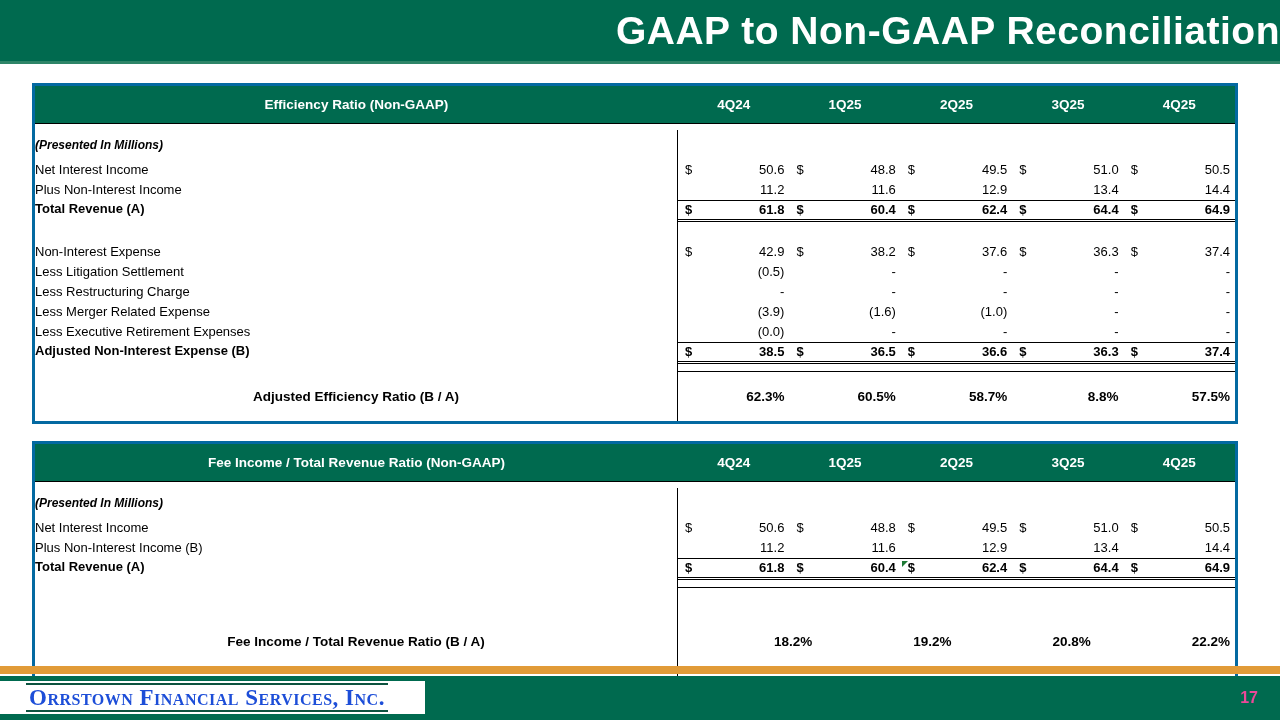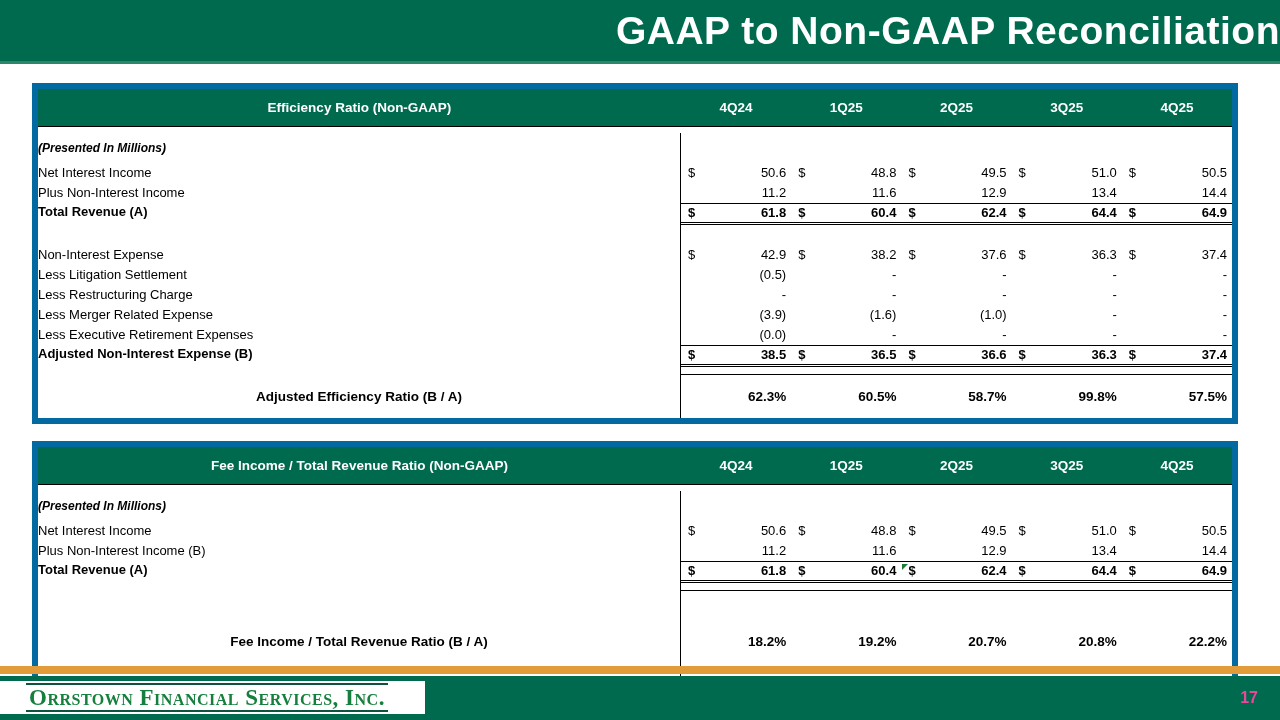--- a/index.html
+++ b/index.html
@@ -30,21 +30,21 @@
     font-size: 39px;
     font-weight: 700;
     letter-spacing: 0.5px;
   }
 
   
   .fin-table {
     position: absolute;
     left: 32px;
     width: 1206px;
-    border: 6px solid #0369a1;
+    border: 3px solid #0369a1;
     background: #ffffff;
     display: flex;
     flex-direction: column;
   }
   .fin-table.t1 { top: 83px;  height: 341px; }
   .fin-table.t2 { top: 441px; height: 257px; }
 
   .t-header {
     height: 38px;
     flex: 0 0 38px;
@@ -132,21 +132,21 @@
     background: #ffffff;
     display: flex;
     align-items: center;
     padding-left: 26px;
   }
   .logo-text {
     font-family: "Liberation Serif", serif;
     font-variant: small-caps;
     font-weight: 700;
     font-size: 23px;
-    color: #15803d;
+    color: #1d4ed8;
     letter-spacing: 0.5px;
     border-top: 2px solid #0d5340;
     border-bottom: 2px solid #0d5340;
     line-height: 25px;
     padding: 0 3px;
   }
   .page-number {
     position: absolute;
     right: 22px;
     top: 676px;
@@ -489,21 +489,21 @@
             <div class="cell">
               <span class="dollar"></span>
               <span class="val">60.5%</span>
             </div>
             <div class="cell">
               <span class="dollar"></span>
               <span class="val">58.7%</span>
             </div>
             <div class="cell">
               <span class="dollar"></span>
-              <span class="val">99.8%</span>
+              <span class="val">8.8%</span>
             </div>
             <div class="cell">
               <span class="dollar"></span>
               <span class="val">57.5%</span>
             </div>
           </div>
         </div>
       </div>
   </div>
 
@@ -651,24 +651,20 @@
             <div class="cell">
               <span class="dollar"></span>
               <span class="val">18.2%</span>
             </div>
             <div class="cell">
               <span class="dollar"></span>
               <span class="val">19.2%</span>
             </div>
             <div class="cell">
               <span class="dollar"></span>
-              <span class="val">20.7%</span>
-            </div>
-            <div class="cell">
-              <span class="dollar"></span>
               <span class="val">20.8%</span>
             </div>
             <div class="cell">
               <span class="dollar"></span>
               <span class="val">22.2%</span>
             </div>
           </div>
         </div>
       </div>
   </div>

